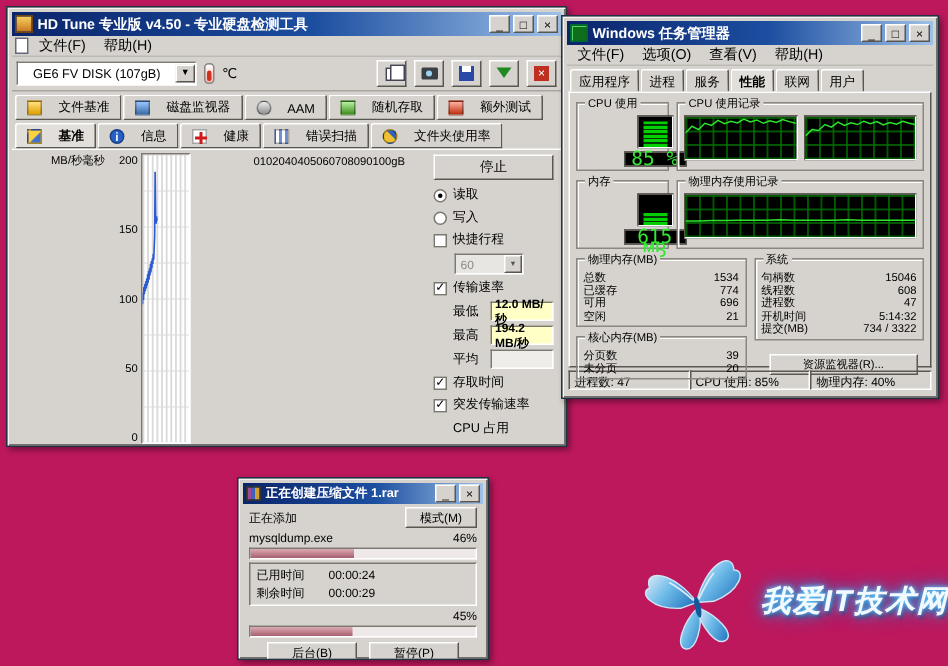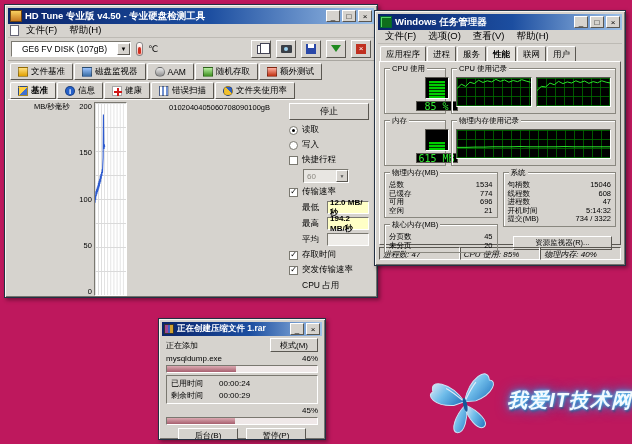--- a/index.html
+++ b/index.html
@@ -38,21 +38,21 @@
 .mi{display:block;position:relative;}
 .mi-copy{width:8px;height:9px;background:#fff;border:1px solid #445;}
 .mi-copy::after{content:"";position:absolute;left:2px;top:-3px;width:8px;height:9px;background:#fff;border:1px solid #445;}
 .mi-camera{width:11px;height:8px;background:#3a3f46;border-radius:1px;}
 .mi-camera::after{content:"";position:absolute;left:3.5px;top:2px;width:4px;height:4px;border-radius:50%;background:#9cd2f0;}
 .mi-save{width:10px;height:10px;background:#2a48a8;}
 .mi-save::after{content:"";position:absolute;left:2px;top:0;width:6px;height:4px;background:#fff;}
 .mi-down{width:0;height:0;border:5px solid transparent;border-top:7px solid #1f8a1f;margin-top:4px;}
 .mi-exit{width:10px;height:10px;background:#c03020;color:#fff;font-size:8px;line-height:10px;text-align:center;}
 .tabrow{display:flex;gap:1px;padding:2px 2px 0;}
-.tab{display:flex;align-items:center;gap:3px;font-size:8.5px;padding:0 7px;background:#d6d3ce;
+.tab{display:flex;align-items:center;gap:11px;font-size:8.5px;padding:0 7px;background:#d6d3ce;
   border:1px solid;border-color:#fff #5a5751 #5a5751 #fff;height:17px;border-radius:2px 2px 0 0;}
 .tabs-bottom{border-bottom:1px solid #fff;}
 .tab.active{background:#e2dfda;font-weight:bold;}
 .tico{width:10px;height:10px;flex:0 0 auto;border:1px solid rgba(0,0,0,.35);display:inline-block;}
 .ti-folder{background:linear-gradient(#ffe080,#e0a000);}
 .ti-monitor{background:linear-gradient(#9cc4ff,#3a6ea5);}
 .ti-aam{background:linear-gradient(#ececec,#8e8e8e);border-radius:50%;}
 .ti-random{background:linear-gradient(#b8f0a0,#3f9020);}
 .ti-extra{background:linear-gradient(#ffb0a0,#c03010);}
 .ti-bench{background:linear-gradient(135deg,#ffd040 55%,#4070d0 55%);}
@@ -98,31 +98,31 @@
 .tm-tab.active{font-weight:bold;background:#e2dfda;}
 .tm-page{border:1px solid;border-color:#fff #5a5751 #5a5751 #fff;margin:0 1px;padding:6px 4px 2px;height:184px;display:flex;flex-direction:column;gap:6px;}
 .group{position:relative;border:1px solid #89877f;box-shadow:inset 1px 1px 0 #fff;padding:8px 4px 2px;}
 .group>.legend{position:absolute;top:-5px;left:5px;background:#d6d3ce;padding:0 2px;font-size:7.5px;line-height:9px;white-space:nowrap;}
 .tm-row{display:flex;gap:5px;height:48px;}
 .g-cpu{width:62px;display:flex;align-items:flex-end;justify-content:center;padding-left:47px;}
 .g-hist{flex:1;display:flex;gap:4px;}
 .led-wrap{display:flex;flex-direction:column;align-items:center;}
 .led{width:24px;height:22px;background:#000;border:1px solid;border-color:#5a5751 #fff #fff #5a5751;position:relative;overflow:hidden;}
 .led-fill{position:absolute;left:3px;right:3px;bottom:0;background:repeating-linear-gradient(to top,#00d000 0 2px,#003800 2px 3px);}
-.led-text{margin-top:2px;width:42px;height:10px;background:#000;border:1px solid #5a5751;color:#33e833;font-size:10px;font-family:"DejaVu Sans Mono",monospace;text-align:center;line-height:9px;}
+.led-text{margin-top:2px;width:42px;height:10px;background:#000;border:1px solid #5a5751;color:#33e833;font-size:13px;font-family:"DejaVu Sans Mono",monospace;text-align:center;line-height:9px;}
 .hist{flex:1;height:30px;background:#000;border:1px solid;border-color:#5a5751 #fff #fff #5a5751;
   background-image:linear-gradient(to right,rgba(0,110,0,.8) 1px,transparent 1px),linear-gradient(to bottom,rgba(0,110,0,.8) 1px,transparent 1px);
   background-size:9px 9px;position:relative;}
 .hist svg{position:absolute;inset:0;width:100%;height:100%;}
 .hist polyline{fill:none;stroke:#2be42b;stroke-width:1;vector-effect:non-scaling-stroke;}
 .tm-stats{display:flex;gap:5px;flex:1;}
 .tm-col{width:119px;display:flex;flex-direction:column;gap:6px;}
 .srow{display:flex;justify-content:space-between;font-size:7.5px;line-height:8.5px;}
 .resmon{height:14px;font-size:7.5px;margin:3px 4px 0 10px;padding:0 2px;}
-.tm-status{display:flex;gap:0;padding:2px 1px 0;height:15px;font-style:italic;}
+.tm-status{display:flex;gap:0;padding:2px 1px 0;height:15px;}
 .sb{flex:1;border:1px solid;border-color:#5a5751 #fff #fff #5a5751;font-size:8px;padding:1px 3px;white-space:nowrap;overflow:hidden;}
 
 
 .winrar{left:158px;top:318px;width:168px;height:122px;}
 .winrar .titlebar{height:14px;font-size:8.5px;}
 .wr-body{padding:2px 4px;font-size:8px;display:flex;flex-direction:column;gap:2px;}
 .wr-row{display:flex;align-items:center;}
 .wr-btn{background:#d6d3ce;border:1px solid;border-color:#fff #5a5751 #5a5751 #fff;font-size:8px;height:14px;padding:0 3px;}
 .mode-btn{margin-left:auto;width:48px;}
 .pbar{height:8px;border:1px solid;border-color:#7a7870 #fff #fff #7a7870;background:#efe8e8;position:relative;overflow:hidden;}
@@ -393,21 +393,21 @@
               </div>
             <div class="srow">
                 <span>空闲</span>
                 <span>21</span>
               </div>
           </div>
           <div class="group">
             <span class="legend">核心内存(MB)</span>
             <div class="srow">
                 <span>分页数</span>
-                <span>45</span>
+                <span>39</span>
               </div>
             <div class="srow">
                 <span>未分页</span>
                 <span>20</span>
               </div>
           </div>
         </div>
         <div class="tm-col">
           <div class="group">
             <span class="legend">系统</span>

